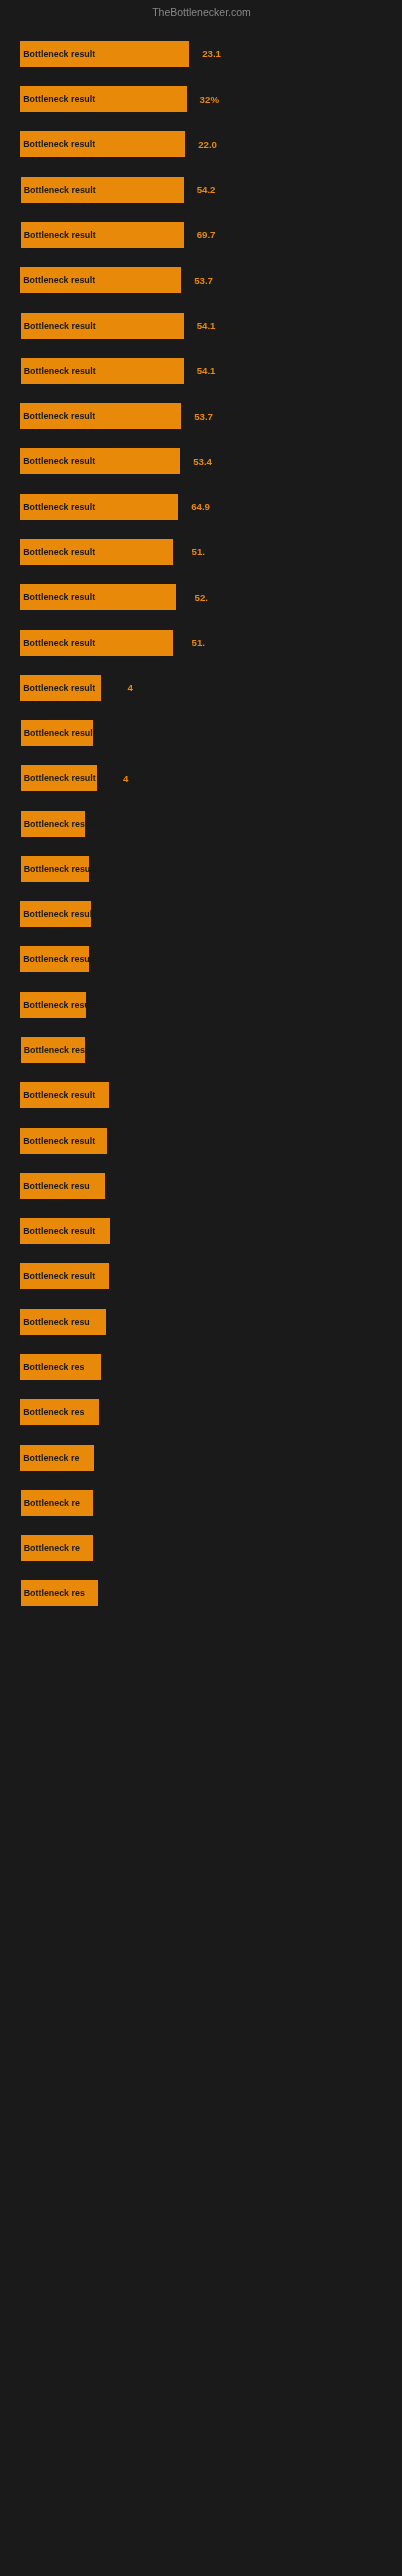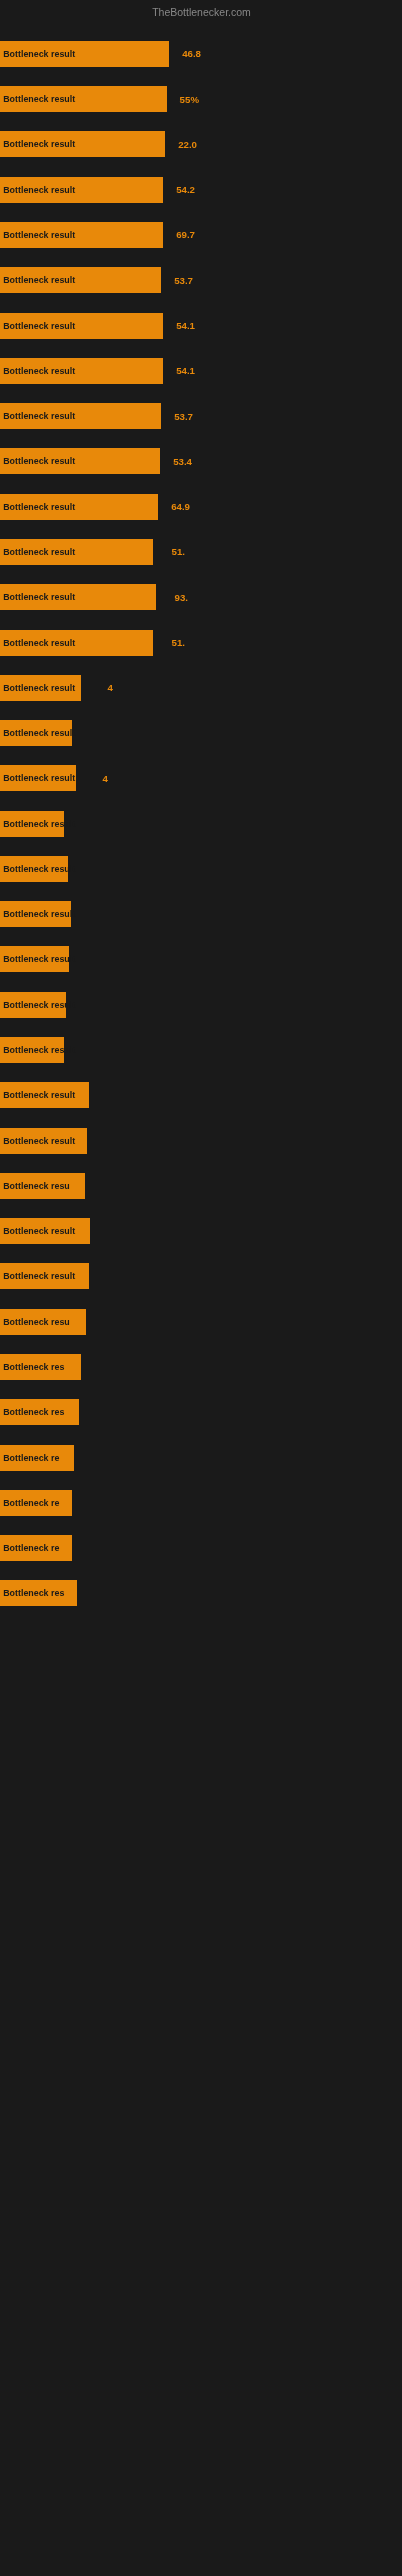--- a/index.html
+++ b/index.html
@@ -32,20 +32,21 @@
       align-items: center;
       margin: 0 0 1.6px 0;
       padding: 1.6px 0;
     }
 
     .bar-wrapper {
       position: relative;
       height: 26px;
       display: flex;
       align-items: center;
+      justify-content: center;
     }
 
     .bar {
       height: 26px;
       background-color: #e8890a;
       position: relative;
       display: flex;
       align-items: center;
       min-width: 48px;
     }
@@ -77,30 +78,30 @@
 <body>
 
 <div class="site-header">TheBottlenecker.com</div>
 
 <div class="bars-container">
 <div class="spacer"></div>
     <div class="bar-row">
       <div class="bar-wrapper" style="width: 209px;">
         <div class="bar" style="width: 169px;">
           <span class="bar-label">Bottleneck result</span>
-          <span class="bar-value">46.8</span>
+          <span class="bar-value">23.1</span>
         </div>
       </div>
     </div>
     <div class="spacer"></div>
     <div class="bar-row">
       <div class="bar-wrapper" style="width: 207px;">
         <div class="bar" style="width: 167px;">
           <span class="bar-label">Bottleneck result</span>
-          <span class="bar-value">55%</span>
+          <span class="bar-value">32%</span>
         </div>
       </div>
     </div>
     <div class="spacer"></div>
     <div class="bar-row">
       <div class="bar-wrapper" style="width: 205px;">
         <div class="bar" style="width: 165px;">
           <span class="bar-label">Bottleneck result</span>
           <span class="bar-value">22.0</span>
         </div>
@@ -185,21 +186,21 @@
           <span class="bar-label">Bottleneck result</span>
           <span class="bar-value">51.</span>
         </div>
       </div>
     </div>
     <div class="spacer"></div>
     <div class="bar-row">
       <div class="bar-wrapper" style="width: 196px;">
         <div class="bar" style="width: 156px;">
           <span class="bar-label">Bottleneck result</span>
-          <span class="bar-value">93.</span>
+          <span class="bar-value">52.</span>
         </div>
       </div>
     </div>
     <div class="spacer"></div>
     <div class="bar-row">
       <div class="bar-wrapper" style="width: 193px;">
         <div class="bar" style="width: 153px;">
           <span class="bar-label">Bottleneck result</span>
           <span class="bar-value">51.</span>
         </div>

